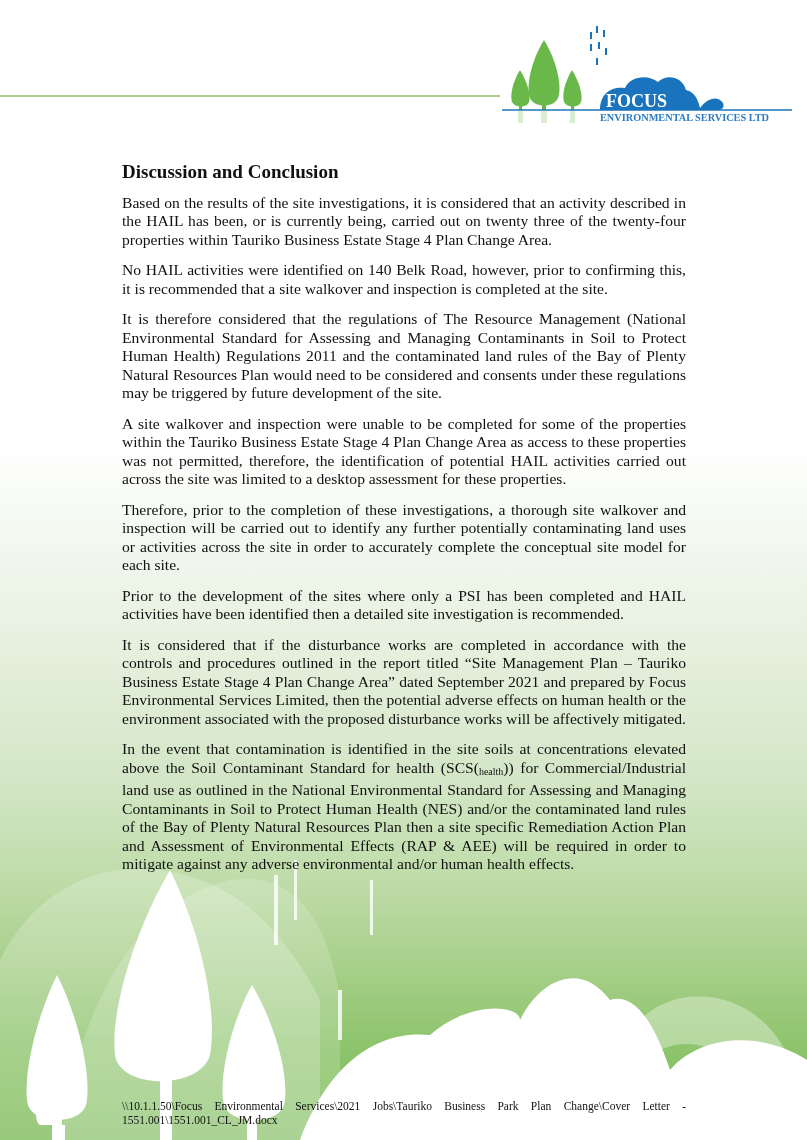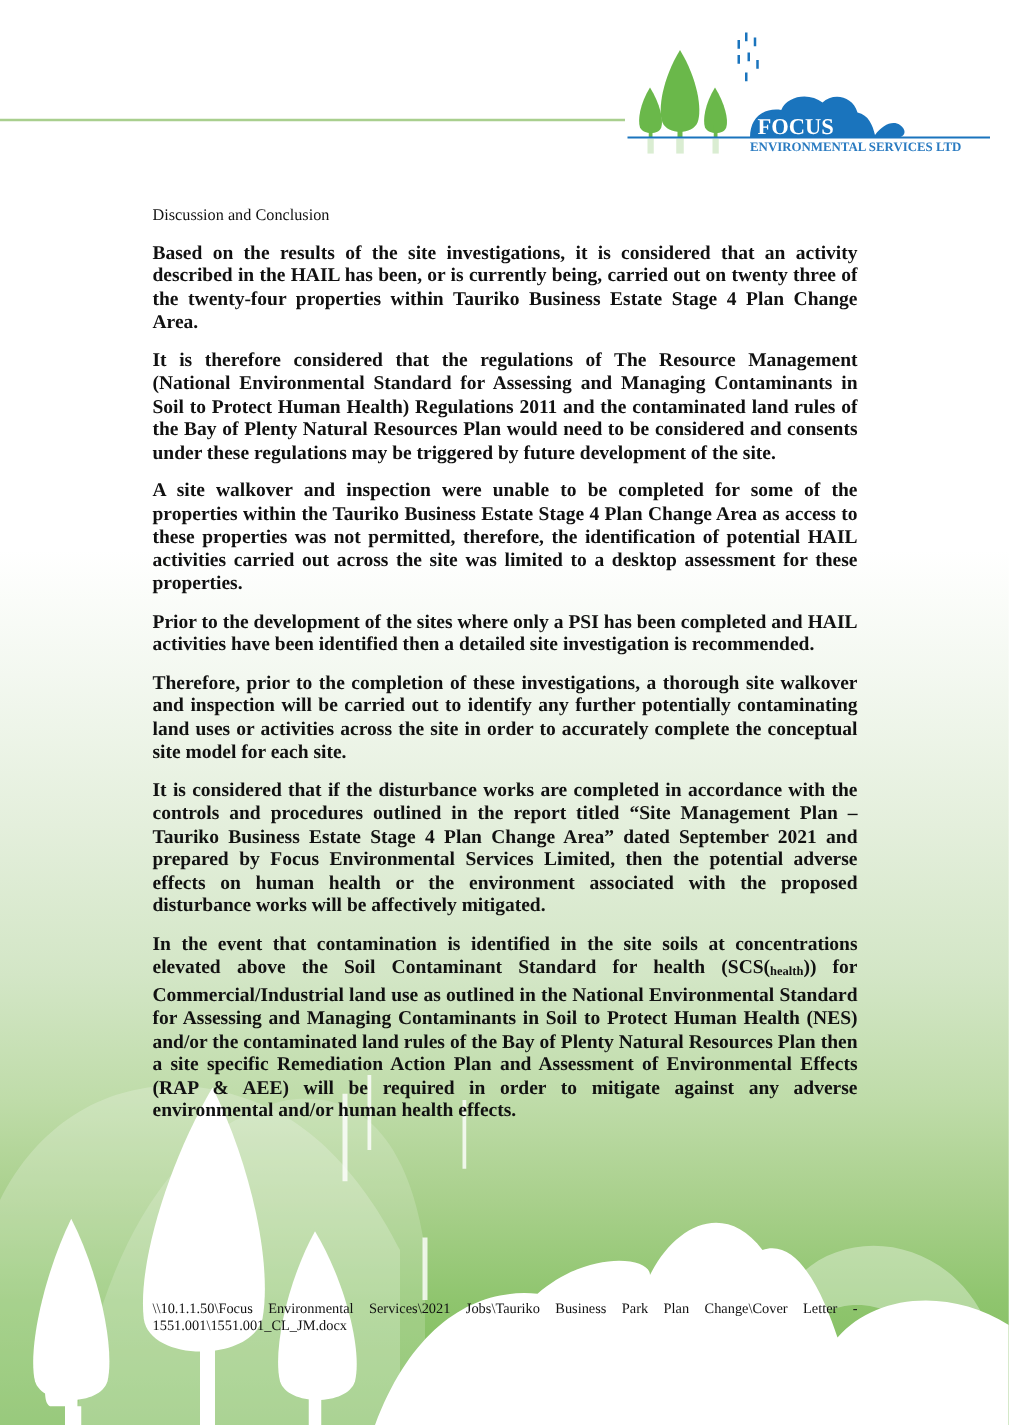--- a/index.html
+++ b/index.html
@@ -9,25 +9,25 @@
     font-family: "Liberation Serif", "DejaVu Serif", serif;
     color: #111;
   }
   .bg-deco { position: absolute; left: 0; top: 0; width: 807px; height: 1140px; z-index: 0; }
   .logo { position: absolute; left: 500px; top: 18px; width: 300px; height: 105px; z-index: 1; }
   .header-rule { position: absolute; left: 0; top: 95px; width: 500px; height: 2px; background: #a9cf8e; z-index: 1; }
   .content {
     position: absolute; left: 122px; top: 163px; width: 564px; z-index: 2;
     font-size: 15.6px; line-height: 18.5px;
   }
-  .heading { font-weight: normal; font-size: 13px; margin: 0 0 8px 0; }
-  .para { text-align: justify; margin: 12px 0 9px 0; font-weight: bold; }
+  .heading { font-weight: bold; font-size: 19px; margin: 0 0 8px 0; }
+  .para { text-align: justify; margin: 12px 0 9px 0; }
   .para sub { font-size: 10px; vertical-align: -2px; }
   .footer-path {
-    position: absolute; left: 122px; top: 1040px; width: 564px; z-index: 2;
+    position: absolute; left: 122px; top: 1099px; width: 564px; z-index: 2;
     font-size: 11.5px; line-height: 14px; text-align: justify; text-align-last: left;
   }
 </style>
 </head>
 <body>
 
 <svg class="bg-deco" viewBox="0 0 807 1140" xmlns="http://www.w3.org/2000/svg">
 
   <path d="M0 1140 L0 960 C40 880 120 850 200 880 C260 900 300 960 320 1000 L320 1140 Z" fill="#ffffff" opacity="0.22"></path>
   <path d="M60 1140 C80 1000 140 900 230 880 C300 870 330 930 340 1000 L340 1140 Z" fill="#ffffff" opacity="0.18"></path>
@@ -76,21 +76,22 @@
 
   <rect x="18" y="93" width="5" height="12" fill="#6ab84a" opacity="0.25"></rect>
   <rect x="41" y="93" width="6" height="12" fill="#6ab84a" opacity="0.25"></rect>
   <rect x="70" y="93" width="5" height="12" fill="#6ab84a" opacity="0.25"></rect>
 </svg>
 <div class="header-rule"></div>
 
 <div class="content">
   <div class="heading">Discussion and Conclusion</div>
   <p class="para">Based on the results of the site investigations, it is considered that an activity described in the HAIL has been, or is currently being, carried out on twenty three of the twenty-four properties within Tauriko Business Estate Stage 4 Plan Change Area.</p>
+  <p class="para">No HAIL activities were identified on 140 Belk Road, however, prior to confirming this, it is recommended that a site walkover and inspection is completed at the site.</p>
   <p class="para">It is therefore considered that the regulations of The Resource Management (National Environmental Standard for Assessing and Managing Contaminants in Soil to Protect Human Health) Regulations 2011 and the contaminated land rules of the Bay of Plenty Natural Resources Plan would need to be considered and consents under these regulations may be triggered by future development of the site.</p>
   <p class="para">A site walkover and inspection were unable to be completed for some of the properties within the Tauriko Business Estate Stage 4 Plan Change Area as access to these properties was not permitted, therefore, the identification of potential HAIL activities carried out across the site was limited to a desktop assessment for these properties.</p>
+  <p class="para">Therefore, prior to the completion of these investigations, a thorough site walkover and inspection will be carried out to identify any further potentially contaminating land uses or activities across the site in order to accurately complete the conceptual site model for each site.</p>
   <p class="para">Prior to the development of the sites where only a PSI has been completed and HAIL activities have been identified then a detailed site investigation is recommended.</p>
-  <p class="para">Therefore, prior to the completion of these investigations, a thorough site walkover and inspection will be carried out to identify any further potentially contaminating land uses or activities across the site in order to accurately complete the conceptual site model for each site.</p>
   <p class="para">It is considered that if the disturbance works are completed in accordance with the controls and procedures outlined in the report titled “Site Management Plan – Tauriko Business Estate Stage 4 Plan Change Area” dated September 2021 and prepared by Focus Environmental Services Limited, then the potential adverse effects on human health or the environment associated with the proposed disturbance works will be affectively mitigated.</p>
   <p class="para"><span>In the event that contamination is identified in the site soils at concentrations elevated above the Soil Contaminant Standard for health (SCS(</span><sub>health</sub><span>)) for Commercial/Industrial land use as outlined in the National Environmental Standard for Assessing and Managing Contaminants in Soil to Protect Human Health (NES) and/or the contaminated land rules of the Bay of Plenty Natural Resources Plan then a site specific Remediation Action Plan and Assessment of Environmental Effects (RAP &amp; AEE) will be required in order to mitigate against any adverse environmental and/or human health effects.</span></p>
 </div>
 
 <div class="footer-path">\\10.1.1.50\Focus Environmental Services\2021 Jobs\Tauriko Business Park Plan Change\Cover Letter - 1551.001\1551.001_CL_JM.docx</div>
 
 </body></html>

